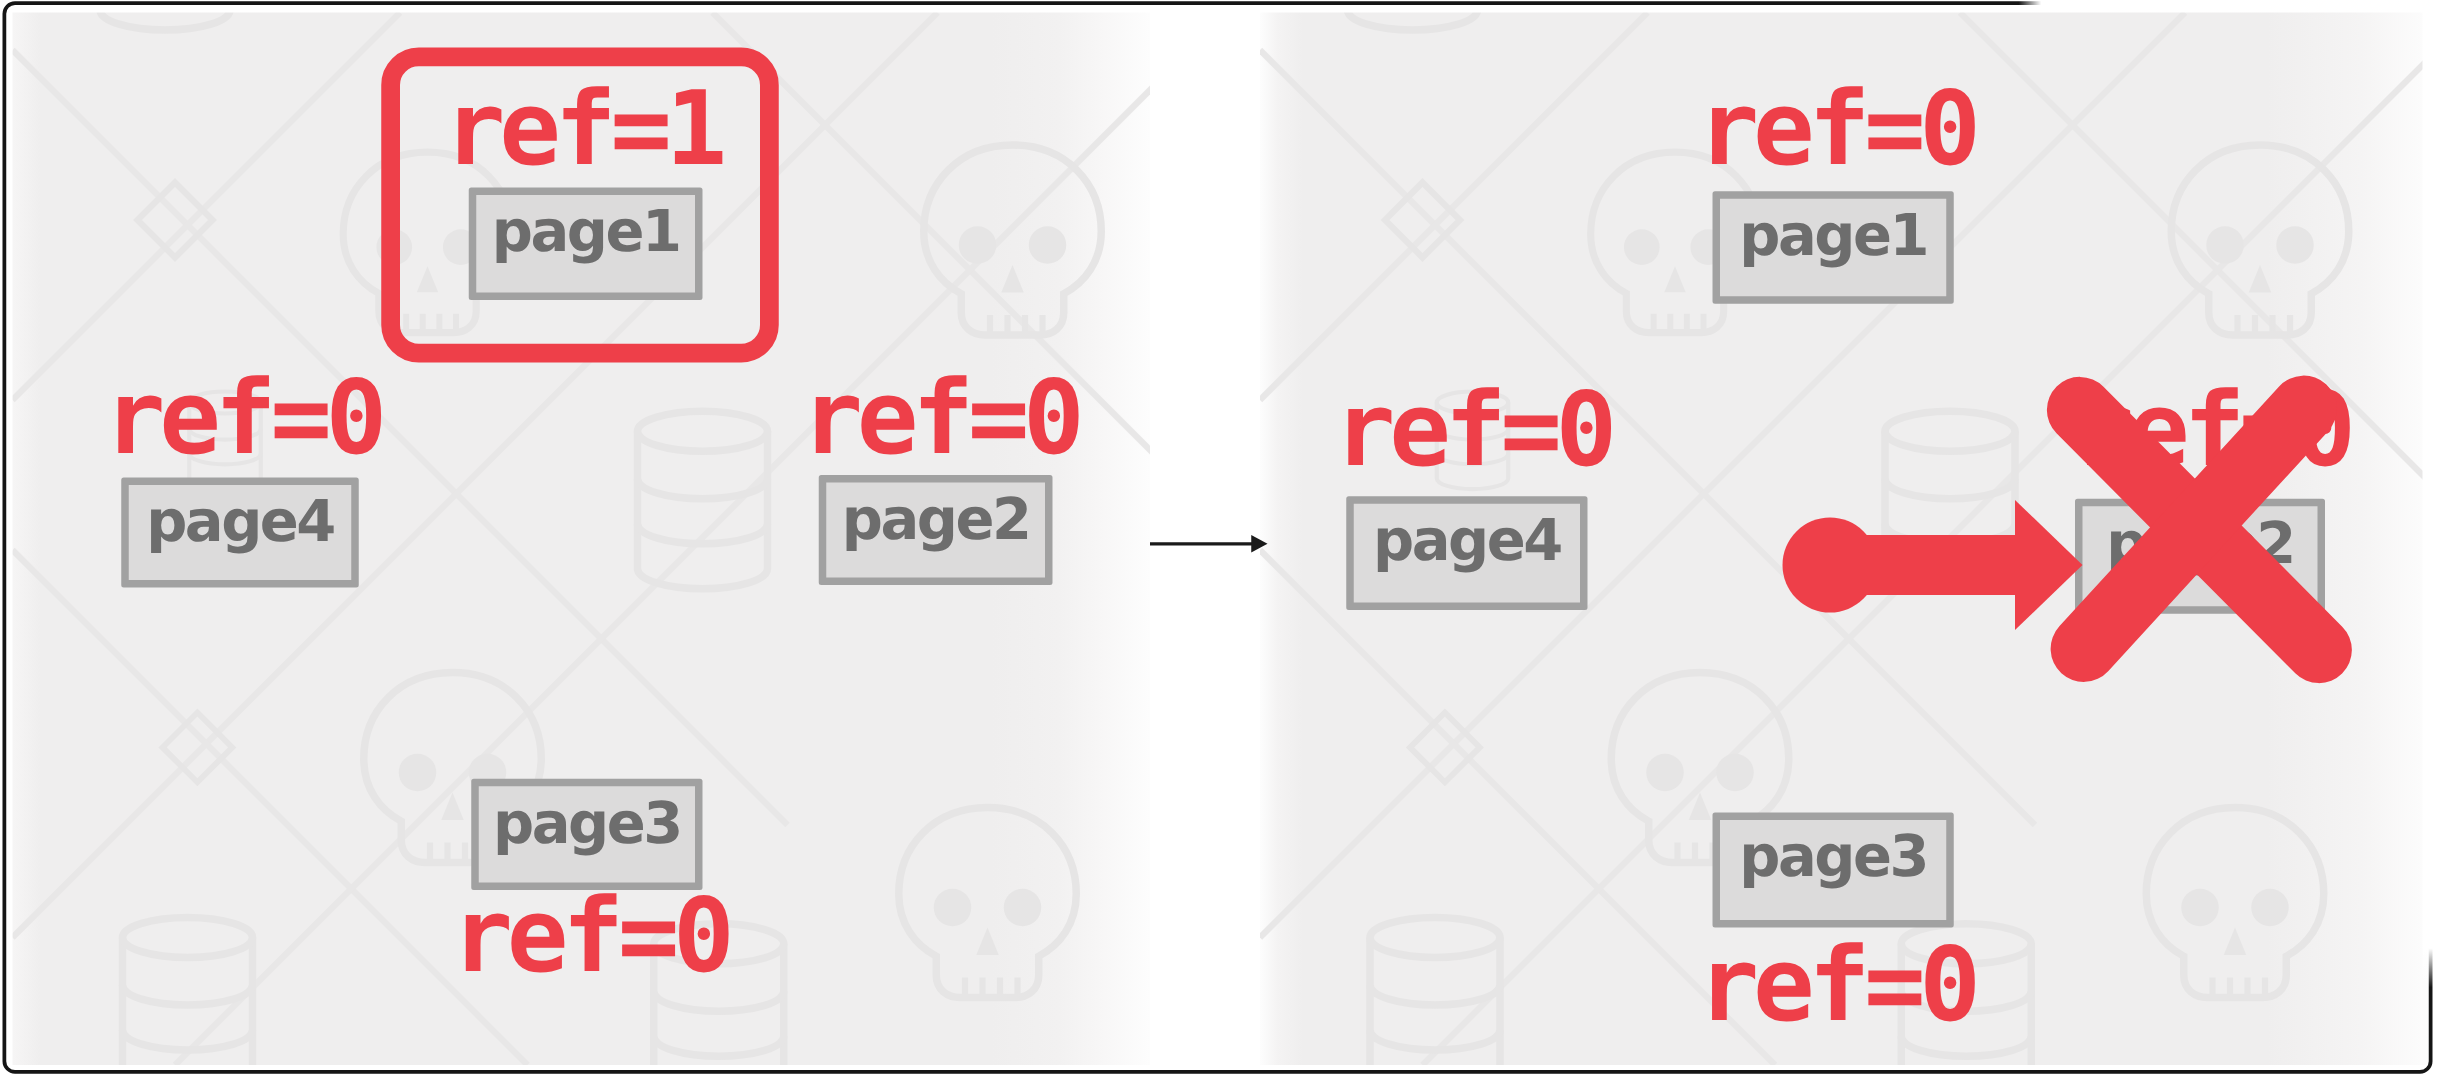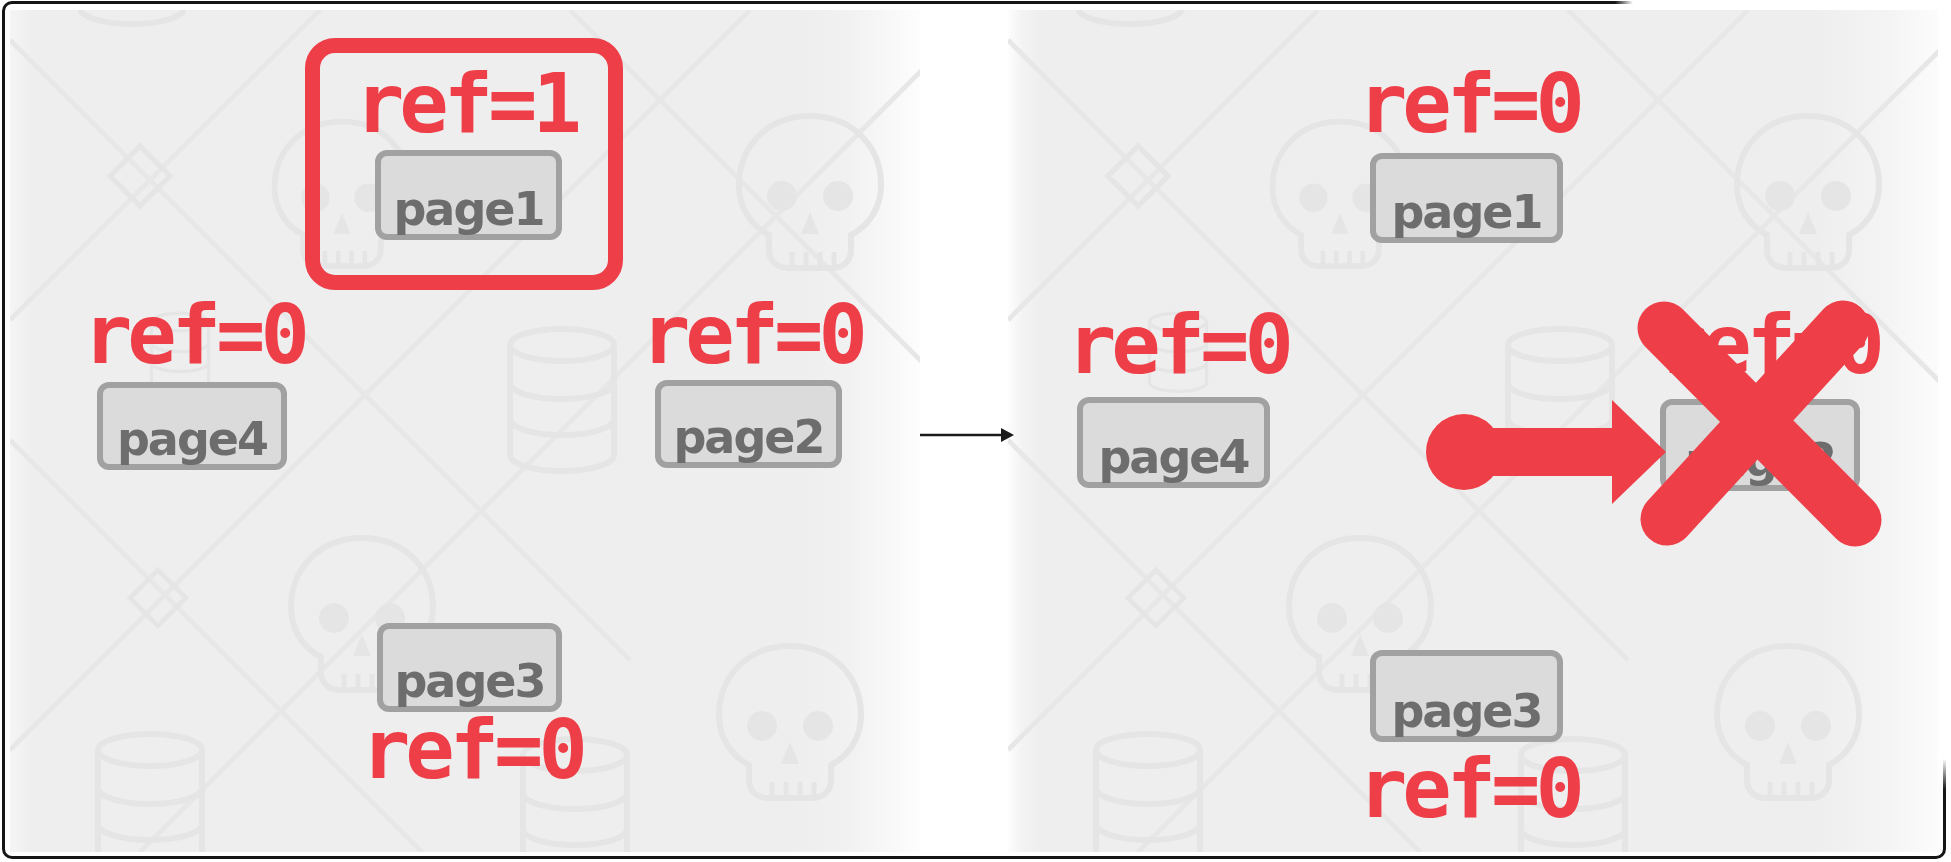--- a/index.html
+++ b/index.html
@@ -39,22 +39,22 @@
   }
   
   .ref-label{
     position:absolute;width:220px;text-align:center;z-index:3;
     font-family:"DejaVu Sans Mono",monospace;font-weight:700;font-size:82px;
     line-height:1;letter-spacing:-5px;color:#ee3f49;white-space:nowrap;
   }
   
   .page-box{
     position:absolute;box-sizing:border-box;z-index:2;
-    background:#dcdbdb;border:6px solid #a1a1a1;border-radius:12px;
-    display:flex;align-items:flex-end;justify-content:center;
+    background:#dcdbdb;border:6px solid #a1a1a1;border-radius:2px;
+    display:flex;align-items:flex-start;justify-content:center;
   }
   .page-box span{
     font-family:"DejaVu Sans",sans-serif;font-weight:700;font-size:46px;
     letter-spacing:-2px;color:#6d6d6d;transform:translateY(2px);
   }
   .overlay-svg{position:absolute;z-index:4;}
   .mid-arrow{position:absolute;z-index:5;}
 </style>
 </head>
 <body>

